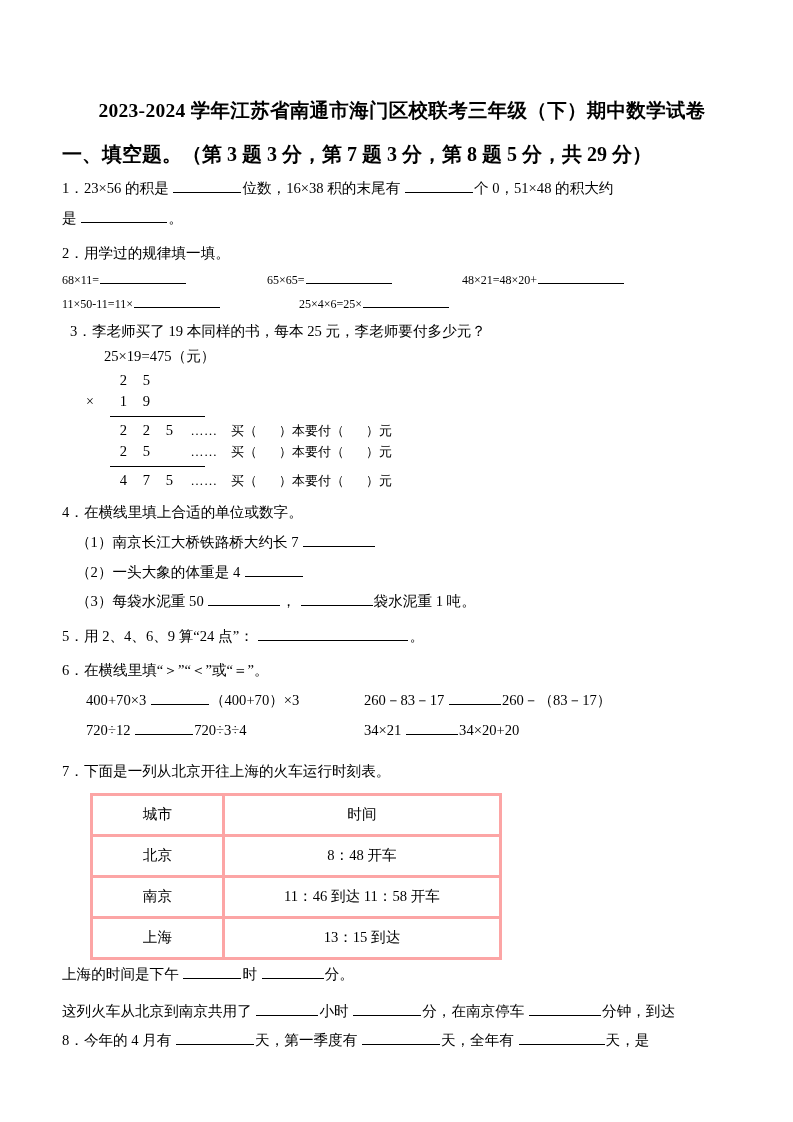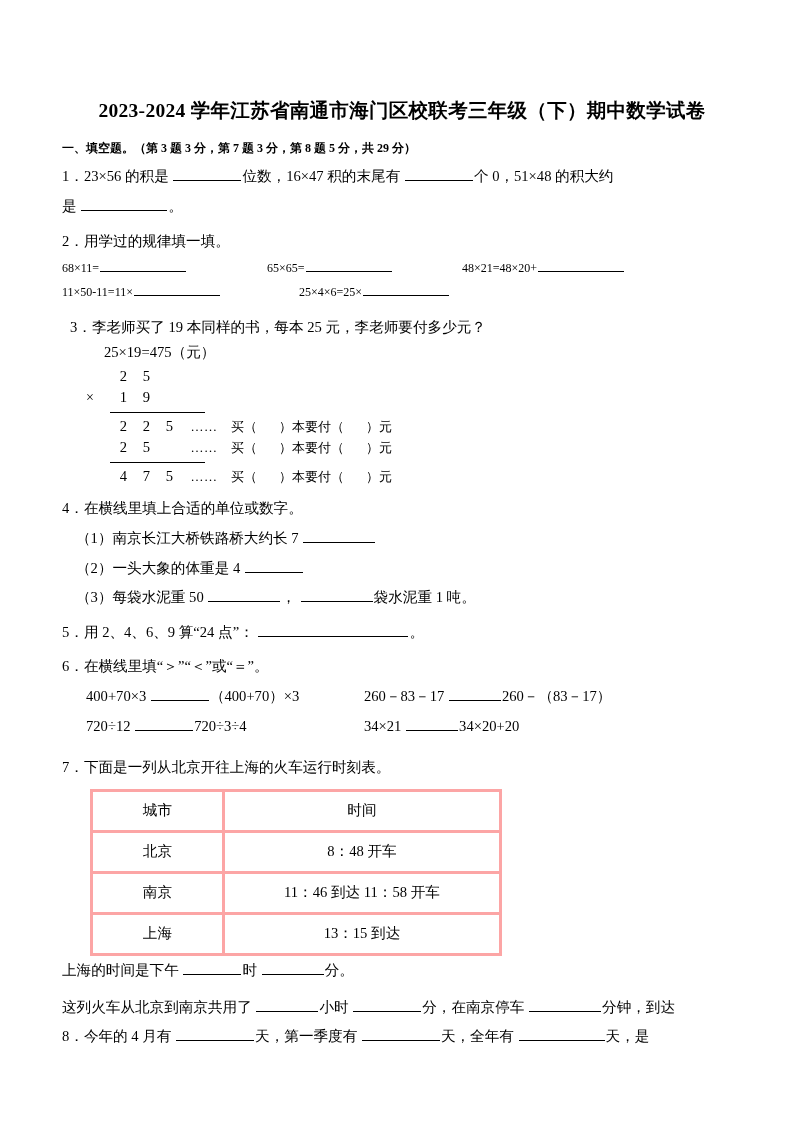--- a/index.html
+++ b/index.html
@@ -31,21 +31,21 @@
   
   .doc-title {
     font-size: 19.5px;
     font-weight: bold;
     text-align: center;
     letter-spacing: 0.3px;
     line-height: 1.5;
     white-space: nowrap;
   }
   .section-head {
-    font-size: 12px;
+    font-size: 20px;
     font-weight: bold;
     margin-top: 14px;
     line-height: 1.5;
   }
 
   
   .q {
     font-size: 14.6px;
     line-height: 2.03;
     margin-top: 5px;
@@ -163,42 +163,42 @@
 <div class="page">
   <div class="content">
 
     <div class="doc-title">2023-2024 学年江苏省南通市海门区校联考三年级（下）期中数学试卷</div>
 
     <div class="section-head">一、填空题。（第 3 题 3 分，第 7 题 3 分，第 8 题 5 分，共 29 分）</div>
 
     <div class="q">
       <div class="q-line">
         <span>1．23×56 的积是</span>
-        <span class="bl w68"></span><span>位数，16×47 积的末尾有</span>
+        <span class="bl w68"></span><span>位数，16×38 积的末尾有</span>
         <span class="bl w68"></span><span>个 0，51×48 的积大约</span>
       </div>
       <div class="q-line">
         <span>是</span>
         <span class="bl w86"></span><span>。</span>
       </div>
     </div>
 
     <div class="q">
       <div class="q-line">2．用学过的规律填一填。</div>
       <div class="grid2">
         <div class="row">
           <span class="c1"><span>68×11=</span><span class="bl w86"></span></span><span class="c2"><span>65×65=</span><span class="bl w86"></span></span><span class="c3"><span>48×21=48×20+</span><span class="bl w86"></span></span>
         </div>
         <div class="row">
           <span class="c1"><span>11×50-11=11×</span><span class="bl w86"></span></span><span style="display:inline-block;width:32px"></span><span class="c3"><span>25×4×6=25×</span><span class="bl w86"></span></span>
         </div>
       </div>
     </div>
 
-    <div class="q" style="margin-top:8px">
+    <div class="q" style="margin-top:0">
       <div class="q-line" style="margin-left:8px">3．李老师买了 19 本同样的书，每本 25 元，李老师要付多少元？</div>
       <div class="q-line" style="margin-left:42px;line-height:1.5">25×19=475（元）</div>
 
       <div class="vmul">
         <div class="vrow">
           <span class="op"></span>
           <span class="d">2</span>
           <span class="d">5</span>
         </div>
         <div class="vrow">

